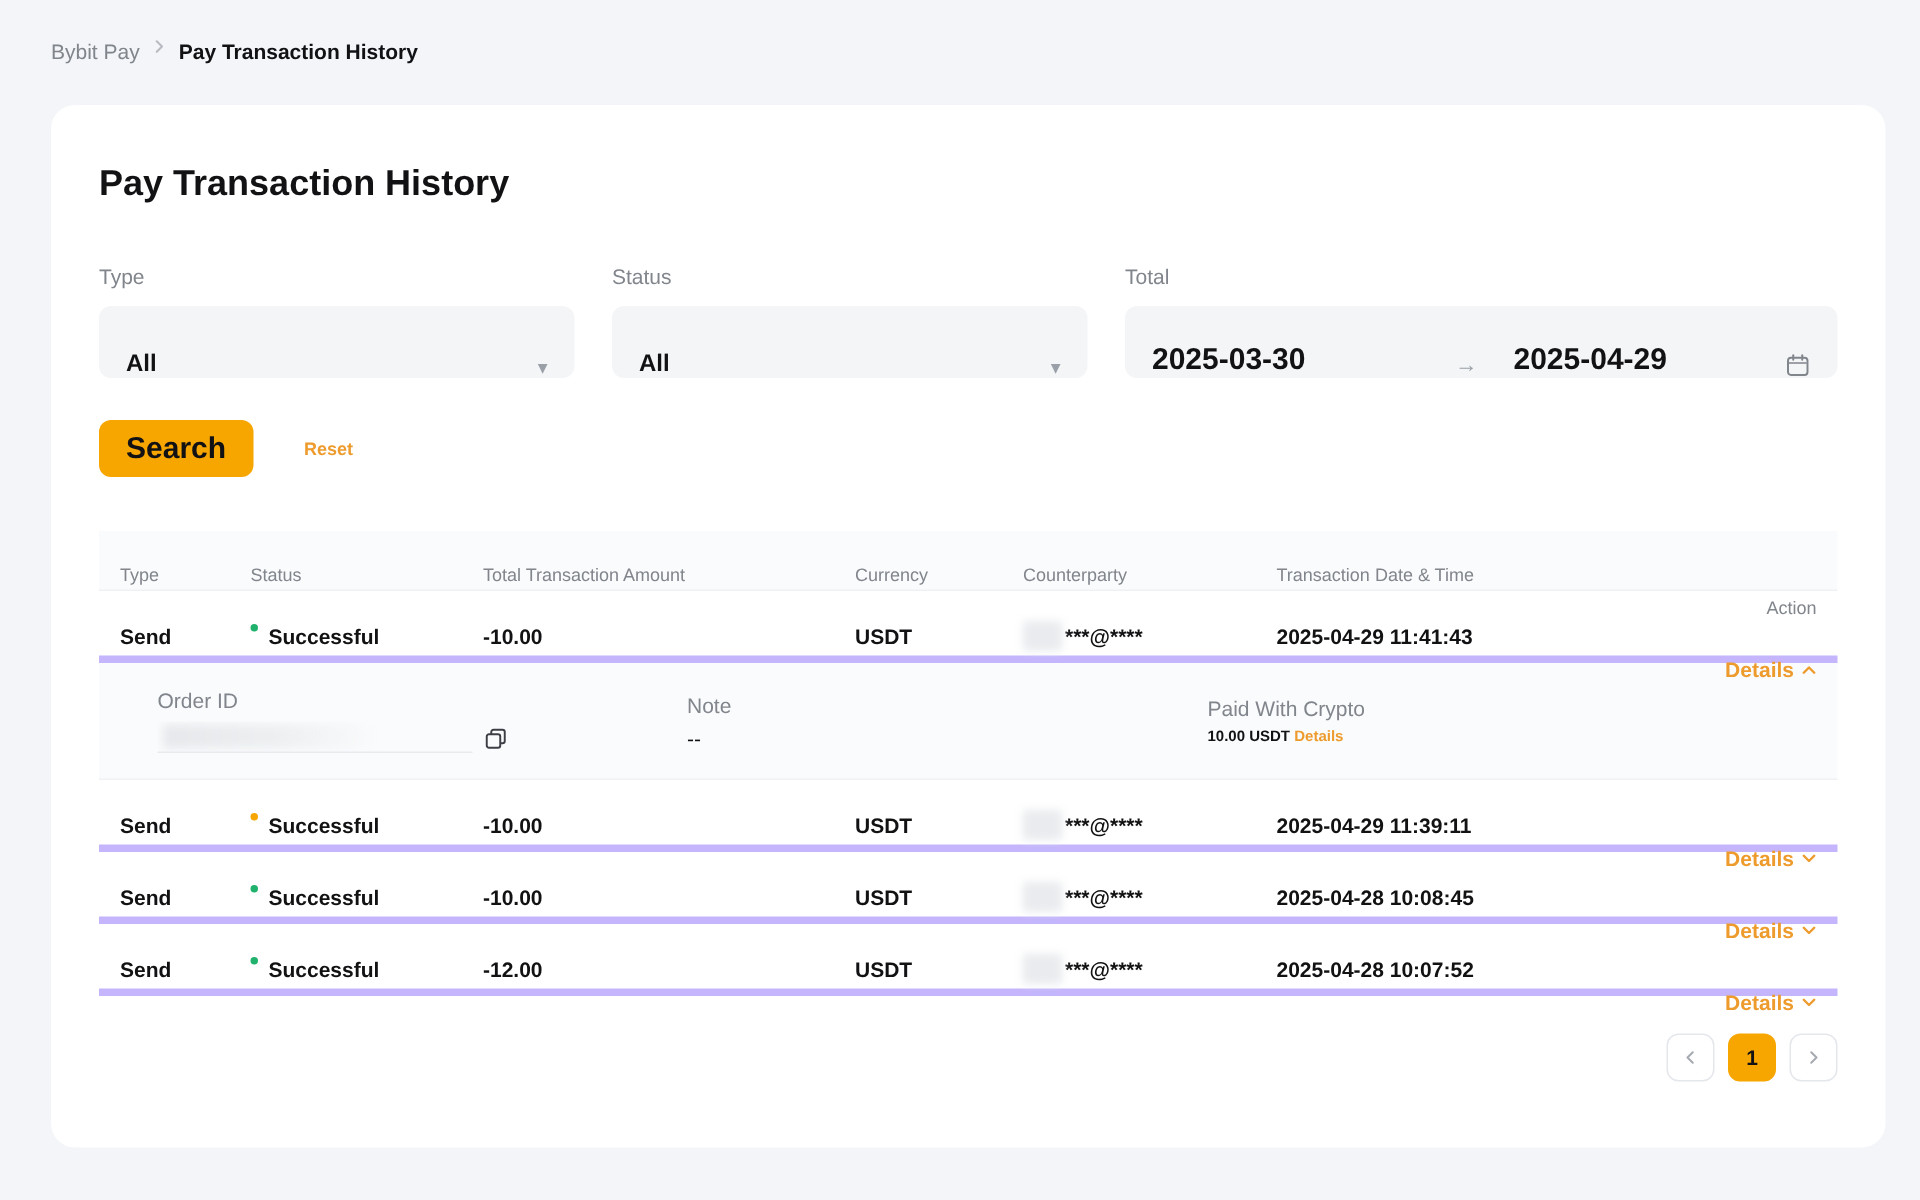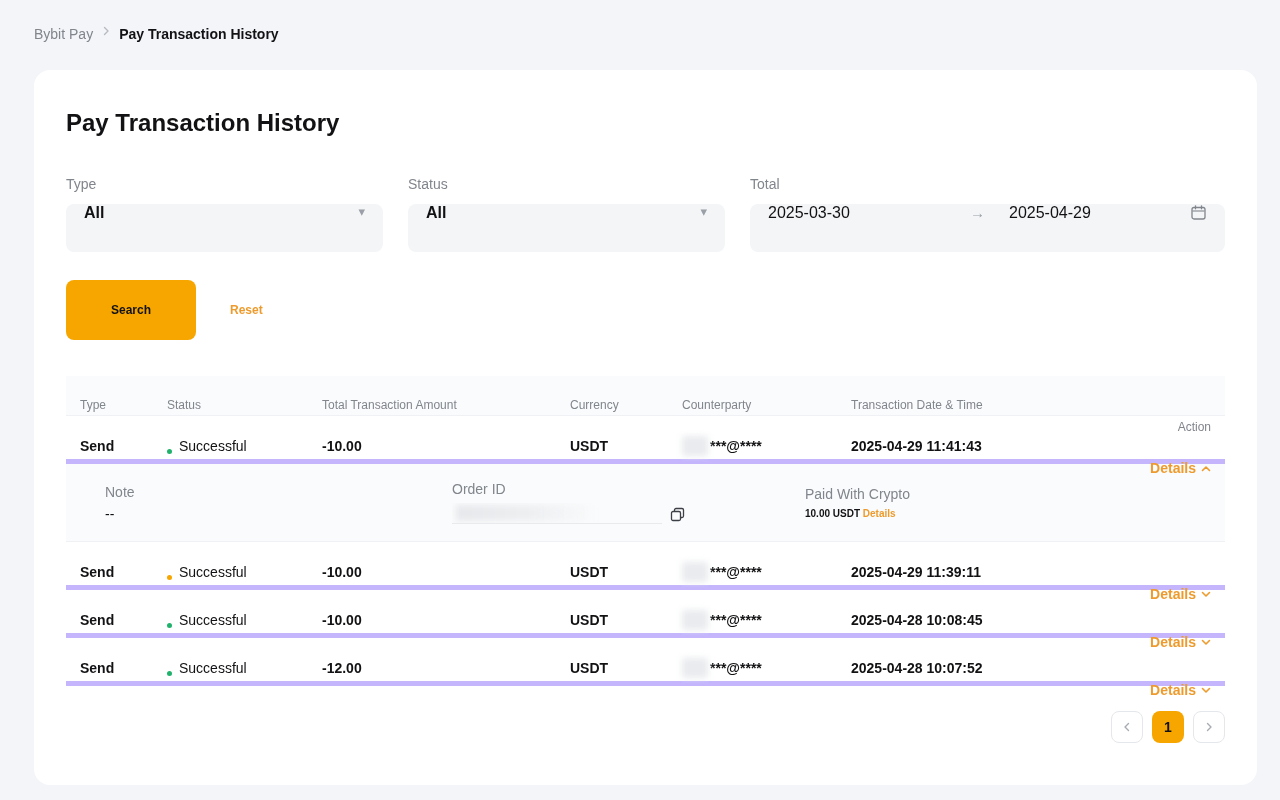--- a/index.html
+++ b/index.html
@@ -29,58 +29,58 @@
     min-height:695px;
   }
   .page-title { font-size:24px; font-weight:bold; line-height:30px; }
 
   
   .filters { display:flex; gap:25px; margin-top:38px; }
   .filter-group { display:flex; flex-direction:column; }
   .filter-label { font-size:14px; color:#81858c; height:20px; }
   .control {
     margin-top:8px; height:48px; background:#f4f5f7;
-    border-radius:8px; display:flex; align-items:flex-start;
+    border-radius:8px; display:flex; align-items:flex-end;
     padding:0 18px; cursor:pointer;
   }
   .select-box { width:317px; justify-content:space-between; }
   .select-value { font-size:16px; font-weight:bold; }
   .caret { color:#9ba0a8; font-size:13px; }
   .date-box { width:475px; }
-  .date-value { font-size:16px; font-weight:normal; }
+  .date-value { font-size:20px; font-weight:bold; }
   .date-start { width:202px; }
   .range-arrow { color:#9ba0a8; font-size:15px; margin-right:24px; }
   .calendar-wrap { margin-left:auto; display:flex; align-items:center; }
 
   
   .actions-row { display:flex; align-items:center; gap:34px; margin-top:28px; }
   .search-btn {
-    background:#f7a600; color:#121214; font-weight:bold; font-size:12px;
-    border:none; border-radius:8px; height:60px; padding:0 45px;
+    background:#f7a600; color:#121214; font-weight:bold; font-size:20px;
+    border:none; border-radius:8px; height:38px; padding:0 18px;
     cursor:pointer; font-family:inherit;
   }
   .reset-link { color:#ee9b2d; font-size:12px; font-weight:bold; cursor:pointer; }
 
   
   .table { margin-top:36px; }
   .t-grid {
     display:grid;
     grid-template-columns:87px 155px 248px 112px 169px 249px 1fr;
     align-items:center;
     padding:0 14px;
   }
   .t-head {
     height:40px; background:#fafbfc;
     border-bottom:1px solid #f0f1f4;
   }
   .t-head .th { font-size:12px; color:#81858c; font-weight:normal; }
   .th-action, .td-action { text-align:right;margin-top:44px; }
   .t-row { height:48px; border-bottom:5px solid #c4b5fd; }
   .td { font-size:14px; font-weight:bold; }
-  .td-status { display:flex; align-items:flex-end; font-weight:normal; font-size:14px; }
+  .td-status { display:flex; align-items:flex-start; font-weight:bold; font-size:14px; }
   .dot { width:5px; height:5px; border-radius:50%; margin-right:7px; flex:none; }
   .dot-success { background:#20b26c; }
   .dot-processing { background:#f7a600; }
   .counterparty { display:flex; align-items:center; }
   .redact {
     display:inline-block; width:26px; height:20px; margin-right:2px;
     background:#e9ebee; border-radius:2px; filter:blur(3px);
   }
   .details-link {
     color:#ee9b2d; font-size:14px; font-weight:bold; cursor:pointer;
@@ -217,36 +217,36 @@
             <span class="chev up">
               <svg width="10" height="7" viewBox="0 0 10 7">
                 <path d="M1.5 1.5 L5 5 L8.5 1.5" fill="none" stroke="#ee9b2d" stroke-width="1.6" stroke-linecap="round" stroke-linejoin="round"></path>
               </svg>
             </span>
           </span>
       </span>
     </div>
 
     <div class="detail-row">
-      <div class="detail-col detail-col-note">
-        <span class="detail-label">Note</span>
-        <span class="detail-value">--</span>
-      </div>
       <div class="detail-col detail-col-order">
         <span class="detail-label">Order ID</span>
         <span class="order-value-wrap">
           <span class="order-blur"></span>
           <span class="copy-icon">
             <svg width="15" height="15" viewBox="0 0 15 15">
                 <rect x="4.5" y="1.5" width="9" height="9" rx="1.5" fill="#fafbfc" stroke="#3c3f45" stroke-width="1.3"></rect>
                 <rect x="1.5" y="4.5" width="9" height="9" rx="1.5" fill="#fafbfc" stroke="#3c3f45" stroke-width="1.3"></rect>
               </svg>
           </span>
         </span>
       </div>
+      <div class="detail-col detail-col-note">
+        <span class="detail-label">Note</span>
+        <span class="detail-value">--</span>
+      </div>
       <div class="detail-col">
         <span class="detail-label">Paid With Crypto</span>
         <span class="paid-value"><span>10.00 USDT</span> <span class="details-inline">Details</span></span>
       </div>
     </div>
 
     <div class="t-grid t-row">
       <span class="td">Send</span>
       <span class="td td-status">
           <span class="dot dot-processing"></span>

